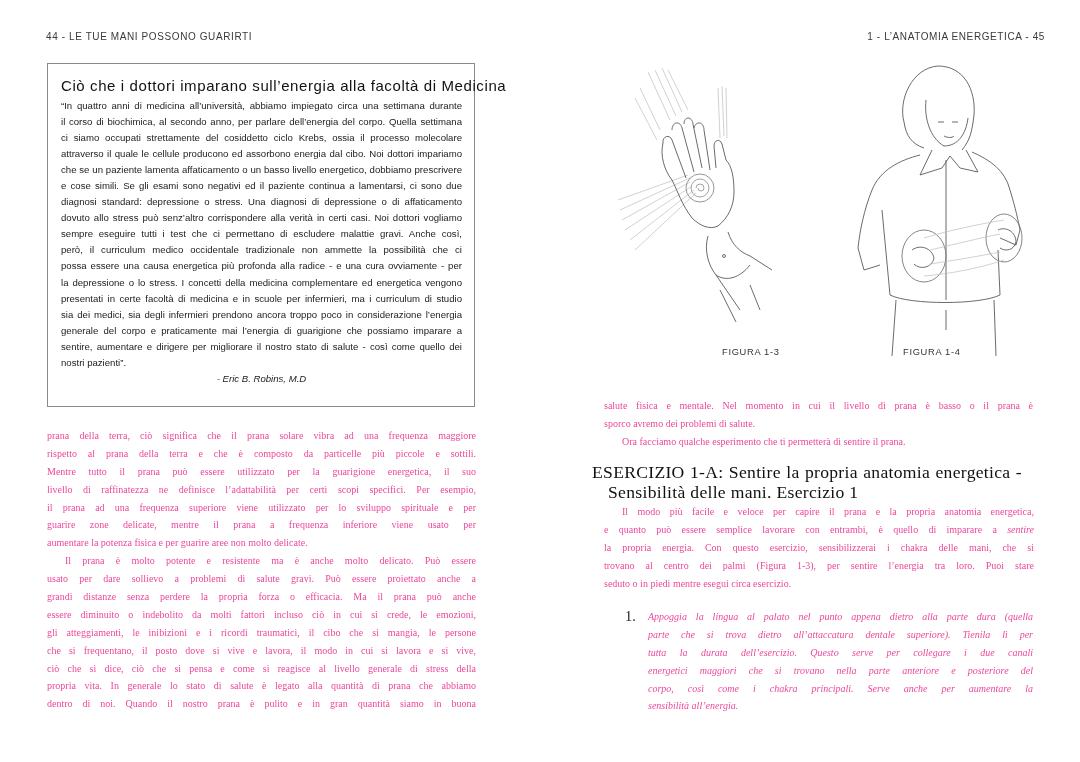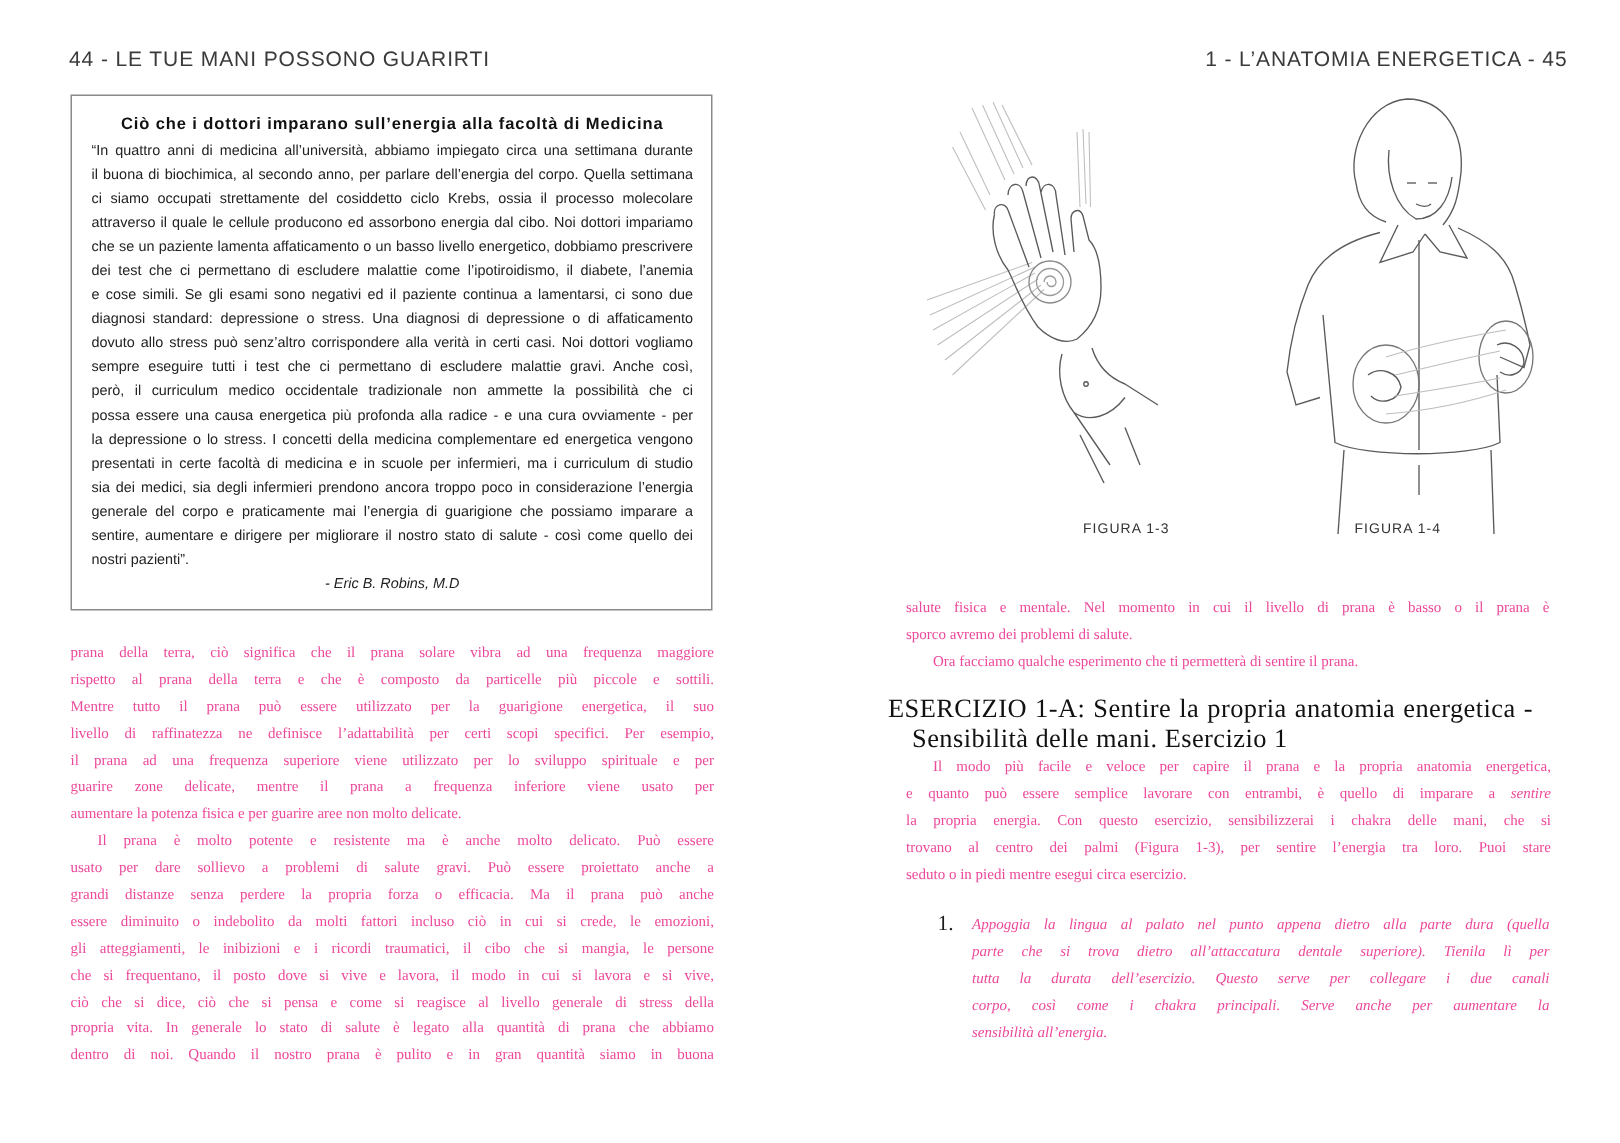--- a/index.html
+++ b/index.html
@@ -3,34 +3,34 @@
 <meta charset="utf-8">
 <style>
   html, body { margin: 0; padding: 0; background: #ffffff; }
   body { width: 1080px; height: 762px; position: relative; overflow: hidden; color: #1c1c1c; }
   .page { position: absolute; top: 0; height: 762px; }
   .page-left { left: 0; width: 540px; }
   .page-right { left: 540px; width: 540px; }
 
   .running-head {
     position: absolute; top: 31px;
-    font-family: "Liberation Sans", sans-serif; font-size: 14px;
+    font-family: "Liberation Sans", sans-serif; font-size: 10px;
     letter-spacing: 0.6px; color: #3a3a3a; white-space: nowrap;
   }
   .rh-left { left: 46px; }
   .rh-right { right: 35px; }
 
   .sidebar-box {
     position: absolute; left: 47px; top: 63px; width: 428px; height: 344px;
     border: 1.3px solid #8a8a8a; box-sizing: border-box;
     padding: 13px 12px 0 13px;
     font-family: "Liberation Sans", sans-serif;
   }
   .box-title {
-    text-align: center; font-weight: bold; font-size: 11px; letter-spacing: 0.6px;
+    text-align: center; font-weight: normal; font-size: 15px; letter-spacing: 0.6px;
     color: #111; margin: 0 0 4px 0; white-space: nowrap;
   }
   .box-line {
     font-size: 9.6px; line-height: 16.05px; height: 16.05px; color: #222;
     text-align: justify; text-align-last: justify; white-space: nowrap; overflow: hidden;
   }
   .box-line.last { text-align-last: left; }
   .box-sig {
     font-size: 9.6px; line-height: 16px; font-style: italic; text-align: center; color: #222;
   }
@@ -76,25 +76,24 @@
 </head>
 <body>
 
 <div class="page page-left">
   <div class="running-head rh-left">44 - LE TUE MANI POSSONO GUARIRTI</div>
 
   <div class="sidebar-box">
     <div class="box-title">Ciò che i dottori imparano sull’energia alla facoltà di Medicina</div>
     <div>
       <div class="box-line">“In quattro anni di medicina all’università, abbiamo impiegato circa una settimana durante</div>
-      <div class="box-line">il buona di biochimica, al secondo anno, per parlare dell’energia del corpo. Quella settimana</div>
+      <div class="box-line">il corso di biochimica, al secondo anno, per parlare dell’energia del corpo. Quella settimana</div>
       <div class="box-line">ci siamo occupati strettamente del cosiddetto ciclo Krebs, ossia il processo molecolare</div>
       <div class="box-line">attraverso il quale le cellule producono ed assorbono energia dal cibo. Noi dottori impariamo</div>
       <div class="box-line">che se un paziente lamenta  affaticamento o un basso livello energetico, dobbiamo  prescrivere</div>
-      <div class="box-line">dei test che ci permettano di escludere malattie come l’ipotiroidismo, il diabete, l’anemia</div>
       <div class="box-line">e cose simili. Se gli esami sono negativi ed il paziente continua a lamentarsi, ci sono due</div>
       <div class="box-line">diagnosi standard: depressione o stress. Una diagnosi di depressione o di affaticamento</div>
       <div class="box-line">dovuto allo stress può senz’altro corrispondere alla verità in certi casi. Noi dottori vogliamo</div>
       <div class="box-line">sempre eseguire tutti i test che ci permettano di escludere malattie gravi. Anche così,</div>
       <div class="box-line">però,  il curriculum medico occidentale tradizionale non ammette la possibilità che ci</div>
       <div class="box-line">possa essere una causa energetica più profonda alla radice - e una cura ovviamente - per</div>
       <div class="box-line">la depressione o lo stress. I concetti della medicina complementare ed energetica vengono</div>
       <div class="box-line">presentati in certe facoltà di medicina e in scuole per infermieri, ma i curriculum di studio</div>
       <div class="box-line">sia dei medici, sia degli infermieri prendono ancora troppo poco in considerazione l’energia</div>
       <div class="box-line">generale del corpo e praticamente mai l’energia di guarigione che possiamo imparare a</div>
@@ -223,16 +222,17 @@
     <div class="body-line">la propria energia. Con questo esercizio, sensibilizzerai i chakra delle mani, che si</div>
     <div class="body-line">trovano al centro dei palmi (Figura 1-3), per sentire l’energia tra loro. Puoi stare</div>
     <div class="body-line last">seduto o in piedi mentre esegui circa esercizio.</div>
   </div>
 
   <div class="list-num">1.</div>
   <div class="body-text right-list">
     <div class="body-line">Appoggia la lingua al palato nel punto appena dietro alla parte dura (quella</div>
     <div class="body-line">parte che si trova dietro all’attaccatura dentale superiore). Tienila lì per</div>
     <div class="body-line">tutta la durata dell’esercizio. Questo serve per collegare i due canali</div>
+    <div class="body-line">energetici maggiori che si trovano nella parte anteriore e posteriore del</div>
     <div class="body-line">corpo, così come i chakra principali. Serve anche per aumentare la</div>
     <div class="body-line last">sensibilità all’energia.</div>
   </div>
 </div>
 
 </body></html>

